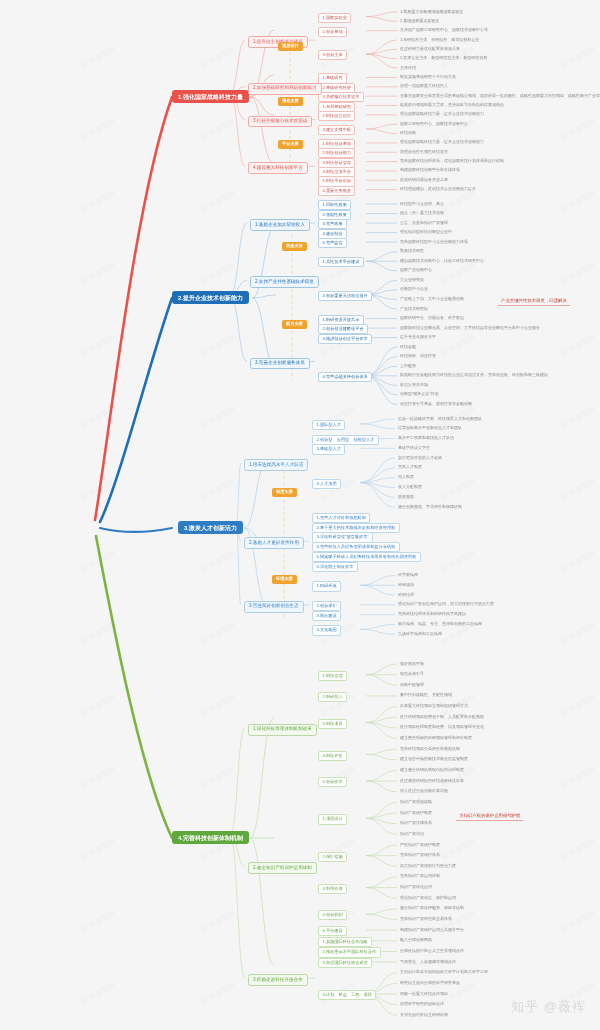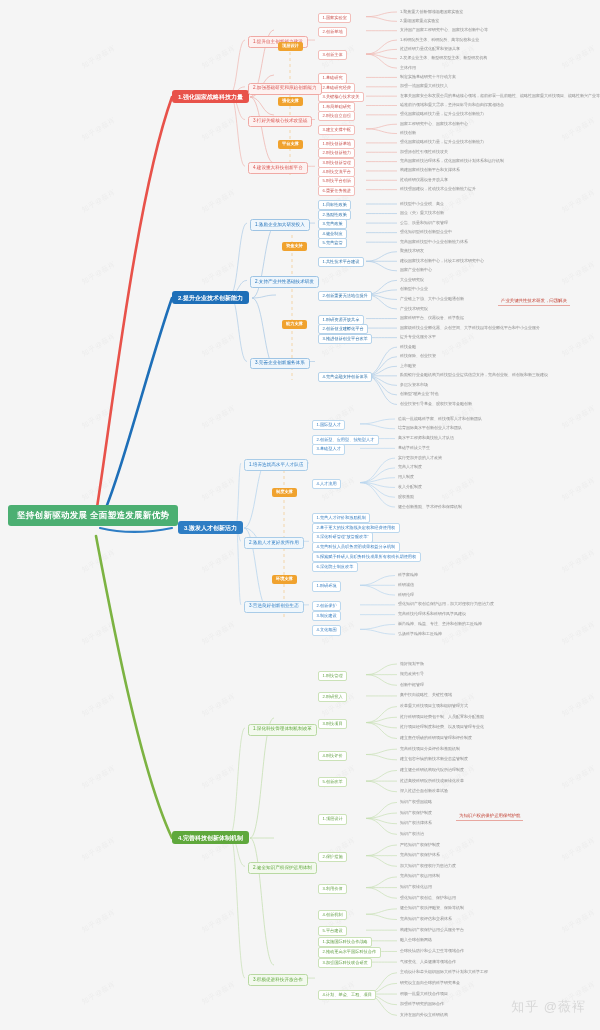--- a/index.html
+++ b/index.html
@@ -293,21 +293,20 @@
     <path d="M 366,994.0588235294117 C 381.5,994.0588235294117 381.5,972.7647058823529 397,972.7647058823529" stroke="#C7E0B4" stroke-width=".7" fill="none"></path>
     <path d="M 366,994.0588235294117 C 381.5,994.0588235294117 381.5,983.4117647058823 397,983.4117647058823" stroke="#C7E0B4" stroke-width=".7" fill="none"></path>
     <path d="M 366,994.0588235294117 C 381.5,994.0588235294117 381.5,994.0588235294117 397,994.0588235294117" stroke="#C7E0B4" stroke-width=".7" fill="none"></path>
     <path d="M 366,994.0588235294117 C 381.5,994.0588235294117 381.5,1004.7058823529412 397,1004.7058823529412" stroke="#C7E0B4" stroke-width=".7" fill="none"></path>
     <path d="M 366,994.0588235294117 C 381.5,994.0588235294117 381.5,1015.3529411764706 397,1015.3529411764706" stroke="#C7E0B4" stroke-width=".7" fill="none"></path>
     <path d="M 230,835 C 237.5,835 237.5,978.0882352941177 245,978.0882352941177" stroke="#C7E0B4" stroke-width=".7" fill="none"></path>
     <path d="M 294,978.0882352941177 C 304.5,978.0882352941177 304.5,978.0882352941177 315,978.0882352941177" stroke="#C7E0B4" stroke-width=".7" fill="none"></path>
   </svg>
 
 <div id="nodes">
-    <div class="nd root" style="left: 8px; top: 505px;">坚持创新驱动发展  全面塑造发展新优势</div>
     <div class="nd l1 red" style="left: 172px; top: 90px;">1.强化国家战略科技力量</div>
     <div class="nd l3 red" style="left: 318px; top: 12.675px;">1.国家实验室</div>
     <div class="nd lf" style="left: 400px; top: 9.5px;">1.聚焦重大创新领域组建国家实验室</div>
     <div class="nd lf" style="left: 400px; top: 18.85px;">2.重组国家重点实验室</div>
     <div class="nd l3 red" style="left: 318px; top: 26.7px;">2.创新基地</div>
     <div class="nd lf" style="left: 400px; top: 28.2px;">支持国产国家工程研究中心、国家技术创新中心等</div>
     <div class="nd l3 red" style="left: 318px; top: 50.075px;">3.创新主体</div>
     <div class="nd lf" style="left: 400px; top: 37.55px;">1.科研院所主体、科研院所、高等院校和企业</div>
     <div class="nd lf" style="left: 400px; top: 46.9px;">推进科研力量优化配置和资源共享</div>
     <div class="nd lf" style="left: 400px; top: 56.25px;">2.发挥企业主体、新型研发型主体、新型研发机构</div>

